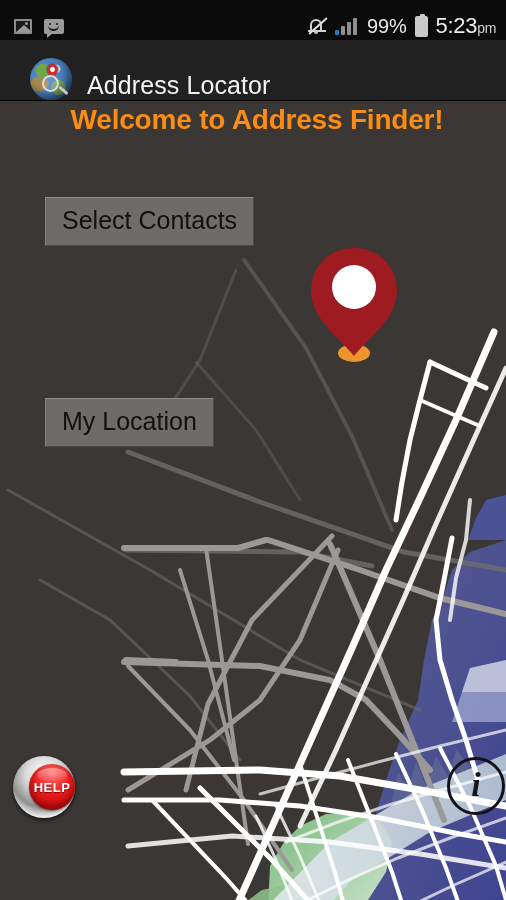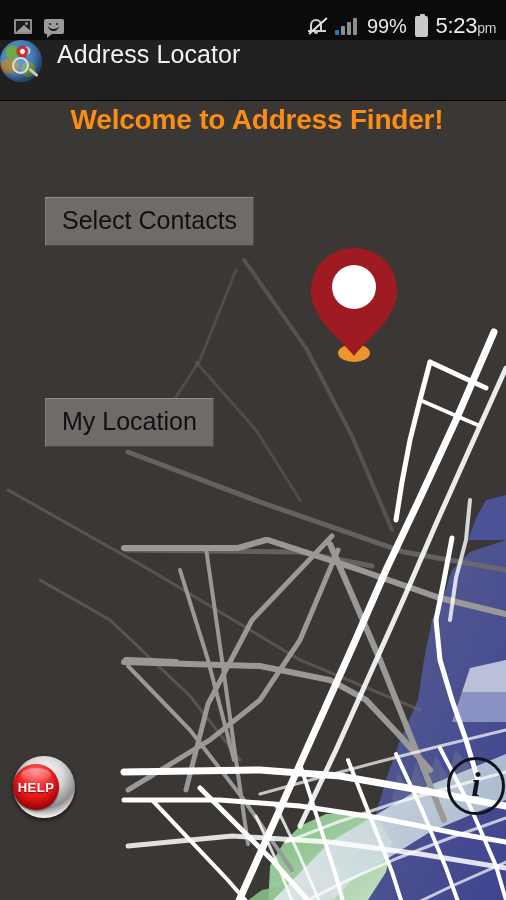--- a/index.html
+++ b/index.html
@@ -86,21 +86,21 @@
 
   .ic-battery{ width:13px;height:21px;border:2px solid #c9c9c9;border-radius:2px;position:relative;background:#c9c9c9;}
   .ic-battery::before{ content:""; position:absolute; left:3px; top:-4px;width:5px;height:3px;background:#c9c9c9;border-radius:1px;}
 
   .sb-time{ color:#ededed; font-size:22px; letter-spacing:-.3px; display:flex; align-items:baseline; gap:0;}
   .sb-time .ampm{ font-size:14px; color:#cfcfcf; }
 
   
   #actionbar{
     position:absolute; left:0; top:40px; width:506px; height:60px;
-    background:#212121; display:flex; align-items:flex-start; padding-left:0;
+    background:#212121; display:flex; align-items:flex-end; padding-left:30px;
     z-index:30;
     box-shadow:0 1px 0 #000;
   }
   #appicon{ width:42px;height:42px; position:relative; flex:none; }
   #appicon .globe{
     position:absolute; inset:0; border-radius:50%;
     background:
       radial-gradient(circle at 62% 26%, #cfe9f7 0 9%, rgba(207,233,247,0) 12%),
       radial-gradient(ellipse at 30% 30%, #6ea84a 0 16%, rgba(0,0,0,0) 18%),
       radial-gradient(ellipse at 22% 62%, #a98b4e 0 19%, rgba(0,0,0,0) 21%),
@@ -160,21 +160,21 @@
   #btn-schedule{ left:6px; top:297px; }
   #btn-location{ left:6px; top:398px; }
 
   
   #help{
     position:absolute; left:13px; top:756px; width:62px;height:62px; z-index:22;
     border-radius:50%;
     background:
       radial-gradient(circle at 50% 30%, #ffffff 0%, #d9d9d9 35%, #8e8e8e 62%, #f2f2f2 80%, #6e6e6e 100%);
     box-shadow:0 2px 4px rgba(0,0,0,.6);
-    display:flex;align-items:center;justify-content:flex-start;
+    display:flex;align-items:center;justify-content:flex-end;
     cursor:pointer;
   }
   #help .core{
     width:46px;height:46px;border-radius:50%;
     background:
       radial-gradient(circle at 50% 22%, #ff6b6b 0%, #ef1c1c 45%, #b80606 100%);
     box-shadow:inset 0 -4px 8px rgba(90,0,0,.6), 0 1px 2px rgba(0,0,0,.5);
     display:flex;align-items:center;justify-content:center;
     position:relative;
   }

